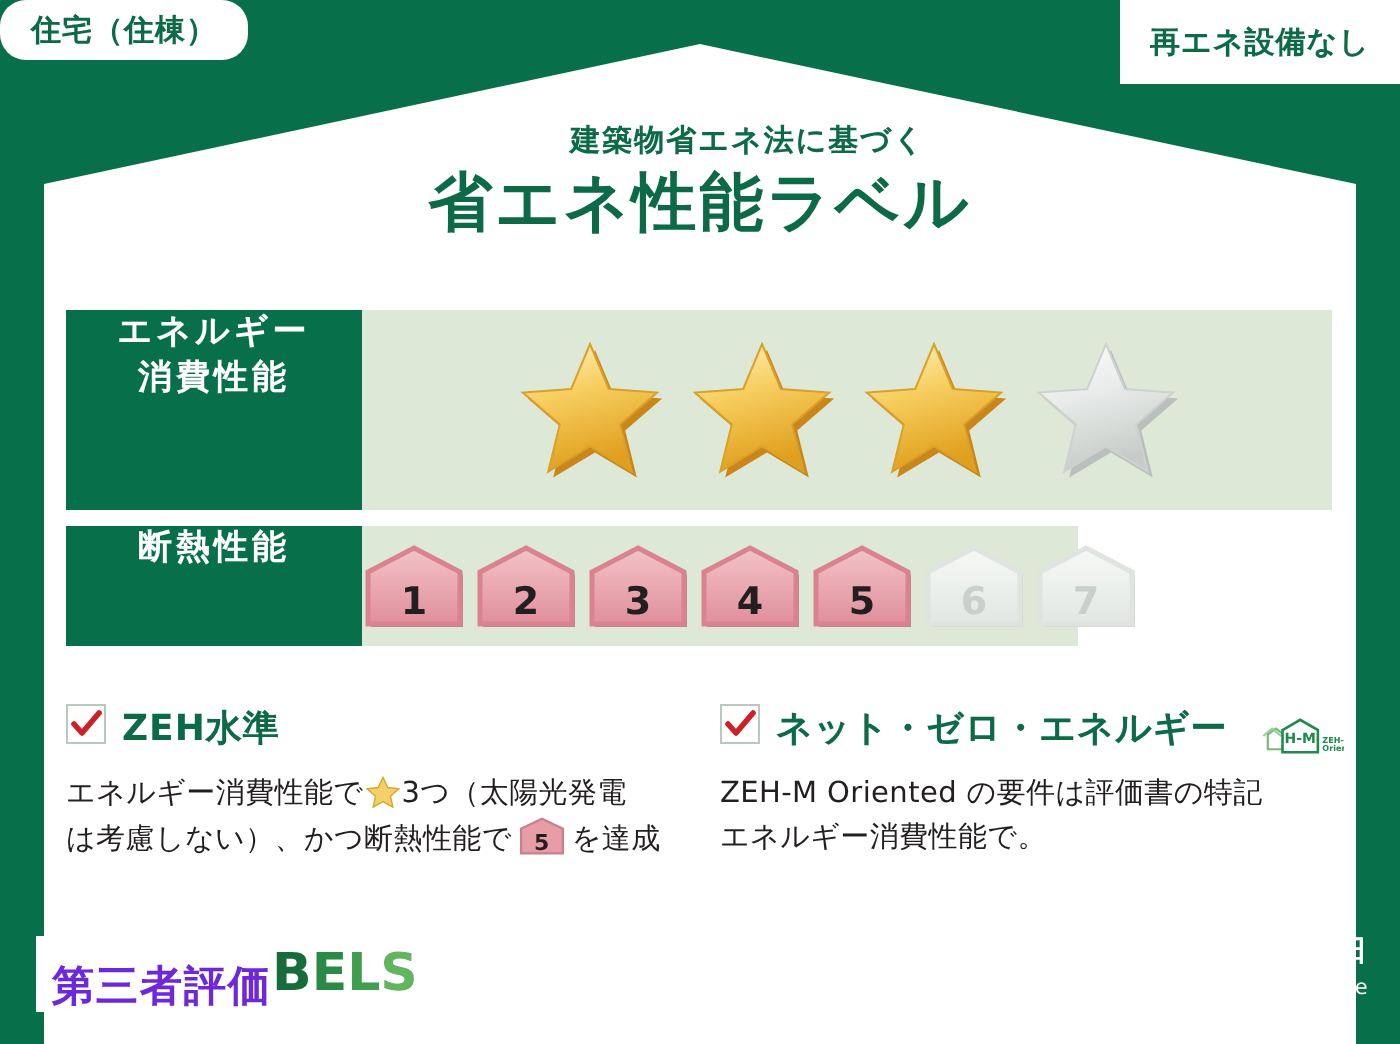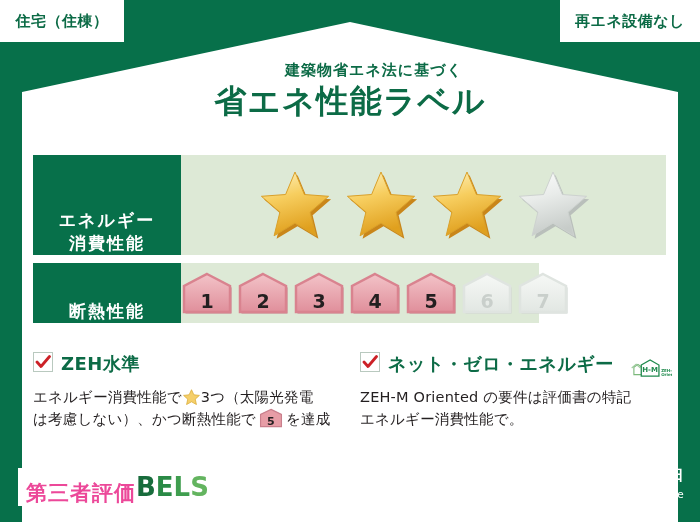--- a/index.html
+++ b/index.html
@@ -31,21 +31,21 @@
     color: #0c6b46;
     font-weight: bold;
     font-size: 15px;
     letter-spacing: 0.5px;
     display: flex;
     align-items: center;
     justify-content: center;
     box-sizing: border-box;
     z-index: 6;
   }
-  #tag-left  { left: 0;  top: 0; width: 124px; height: 42px; }
+  #tag-left  { left: 0;  top: 0; width: 124px; height: 30px; border-radius: 13px; }
   #tag-right { right: 0; top: 0; width: 140px; height: 42px; }
 
   
   .title-wrap {
     position: absolute;
     left: 0; right: 0;
     top: 62px;
     text-align: center;
     z-index: 5;
   }
@@ -77,21 +77,21 @@
   #row-energy { left: 33px; top: 155px; width: 633px; height: 100px; }
   #row-insul  { left: 33px; top: 263px; width: 506px; height: 60px; }
 
   .metric-label {
     background: #07704a;
     color: #ffffff;
     font-weight: bold;
     display: flex;
     flex-direction: column;
     align-items: center;
-    justify-content: flex-end;
+    justify-content: flex-start;
     flex: 0 0 148px;
     text-align: center;
     line-height: 1.35;
     font-size: 17px;
     letter-spacing: 2px;
   }
   .metric-body {
     flex: 1 1 auto;
     display: flex;
     align-items: center;
@@ -178,21 +178,21 @@
     position: absolute;
     left: 18px; top: 8px;
     height: 38px;
     background: #ffffff;
     display: flex;
     align-items: center;
     padding: 0 10px 0 8px;
     box-sizing: border-box;
   }
   #footer-badge-jp {
-    font-size: 21px; font-weight: bold; color: #ec4899;
+    font-size: 21px; font-weight: bold; color: #6d28d9;
     letter-spacing: 1px;
     margin-top: 12px;
   }
   .bels { font-size: 26px; font-weight: bold; letter-spacing: 0px; }
   .bels .b1 { color: #186c3c; }
   .bels .b2 { color: #2a8a46; }
   .bels .b3 { color: #3f9e4f; }
   .bels .b4 { color: #63b45f; }
   #footer-building {
     position: absolute;

